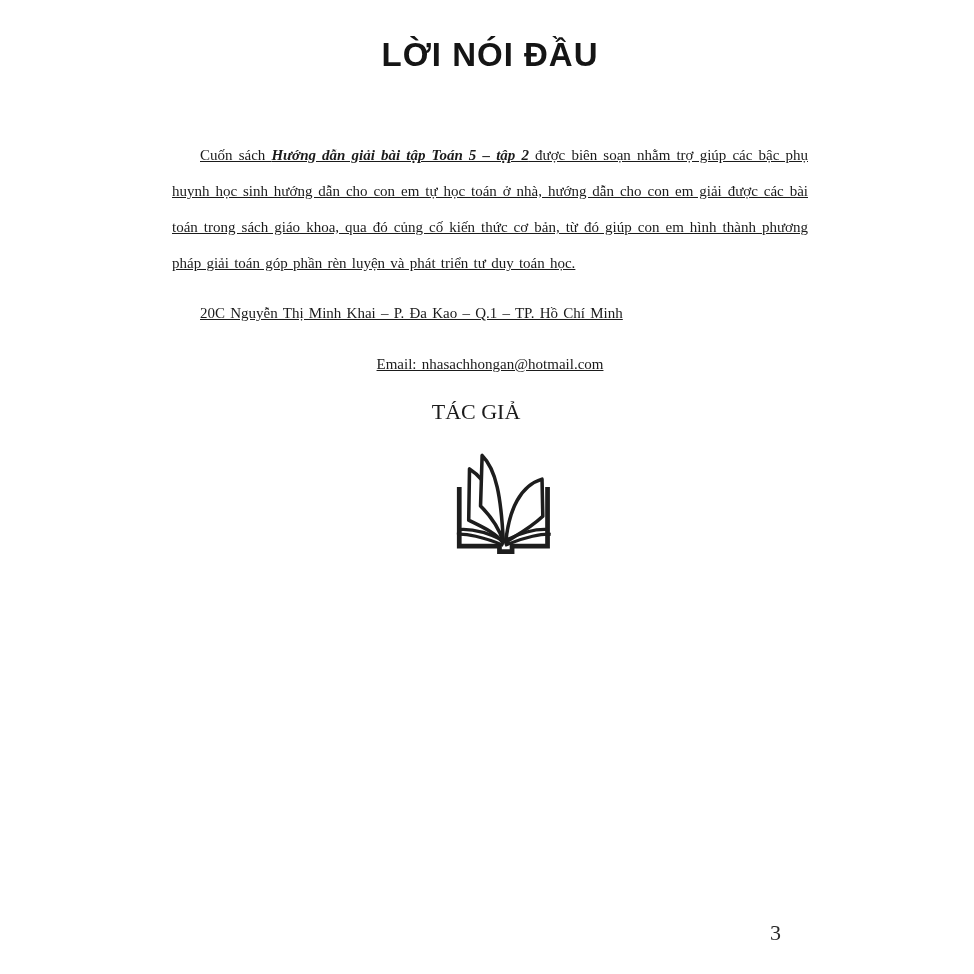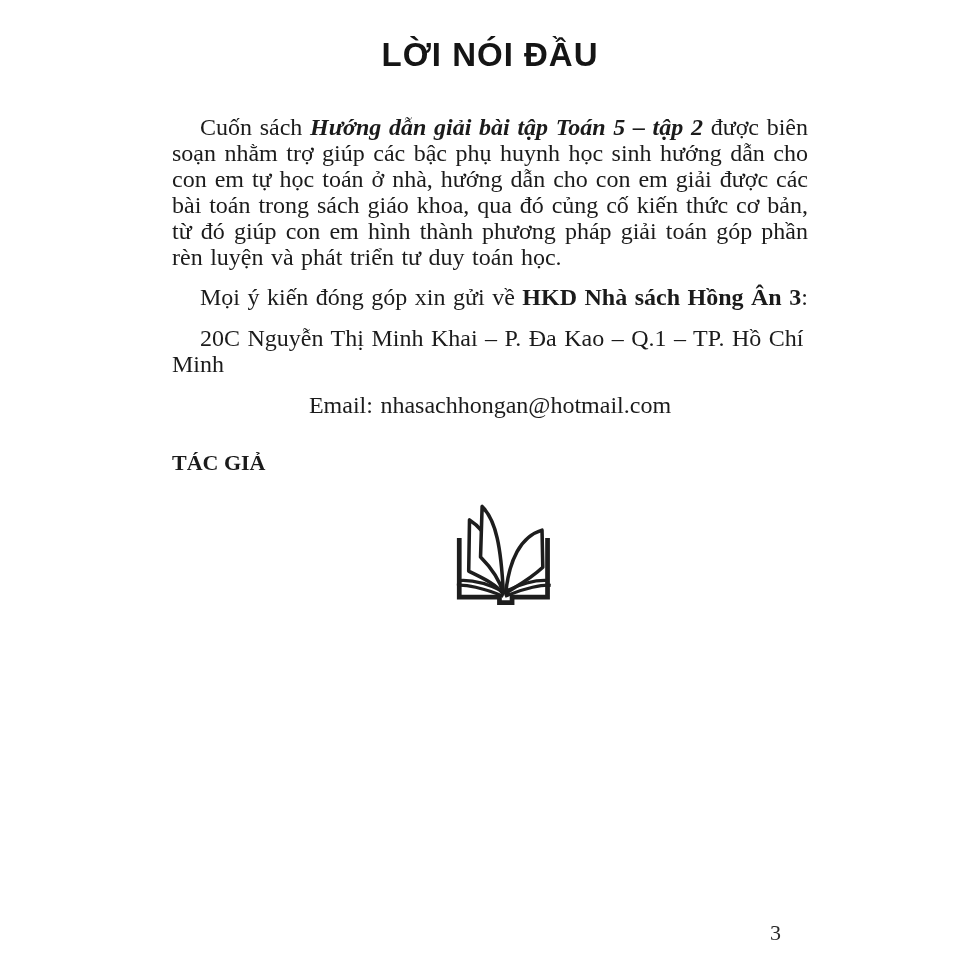--- a/index.html
+++ b/index.html
@@ -25,39 +25,40 @@
     width: 636px;
   }
   .page-title {
     font-family: "Liberation Sans", sans-serif;
     font-weight: 700;
     font-size: 33px;
     letter-spacing: 1px;
     text-align: center;
     color: #151515;
     margin-top: 36px;
-    margin-bottom: 40px;
+    margin-bottom: 63px;
   }
   .para {
-    font-size: 24px;
-    line-height: 26px;
+    font-size: 15px;
+    line-height: 36px;
     word-spacing: 1.5px;
     margin-bottom: 14px;
+    text-decoration: underline;
   }
   .justify { text-align: justify; }
   .indent { text-indent: 28px; }
   .book-title-inline { font-weight: 700; font-style: italic; }
   .publisher-inline { font-weight: 700; }
   .single { margin-bottom: 15px; }
-  .email-line { text-align: center; margin-top: 2px; margin-bottom: 32px; }
+  .email-line { text-align: center; margin-top: 2px; margin-bottom: 17px; }
   .thanks-line { font-style: italic; margin-top: 2px; margin-bottom: 16px; }
   .author-line {
-    font-weight: 700;
+    font-weight: 400;
     font-size: 22px;
-    text-align: left;
+    text-align: center;
     padding-right: 28px;
     margin-top: 4px;
     margin-bottom: 10px;
   }
   .logo-wrap {
     text-align: center;
     margin-top: 14px;
   }
   .logo-wrap svg { width: 134px; height: 126px; }
   .page-number {
@@ -73,21 +74,20 @@
 
 <div class="scan-page">
   <div class="text-column">
 
     <h1 class="page-title">LỜI NÓI ĐẦU</h1>
 
     <p class="para justify indent"><span>Cuốn sách </span><span class="book-title-inline">Hướng dẫn giải bài tập Toán 5 – tập 2</span><span> được biên soạn nhằm trợ giúp các bậc phụ huynh học sinh hướng dẫn cho con em tự học toán ở nhà, hướng dẫn cho con em giải được các bài toán trong sách giáo khoa, qua đó củng cố kiến thức cơ bản, từ đó giúp con em hình thành phương pháp giải toán góp phần rèn luyện và phát triển tư duy toán học.</span></p>
 
 
 
-    <p class="para indent single"><span>Mọi ý kiến đóng góp xin gửi về </span><span class="publisher-inline">HKD Nhà sách Hồng Ân 3</span><span>:</span></p>
 
     <p class="para indent single">20C Nguyễn Thị Minh Khai – P. Đa Kao – Q.1 – TP. Hồ Chí Minh</p>
 
     <p class="para email-line">Email: nhasachhongan@hotmail.com</p>
 
 
     <p class="author-line">TÁC GIẢ</p>
 
     <div class="logo-wrap">
       <svg viewBox="0 0 170 150" aria-hidden="true">

